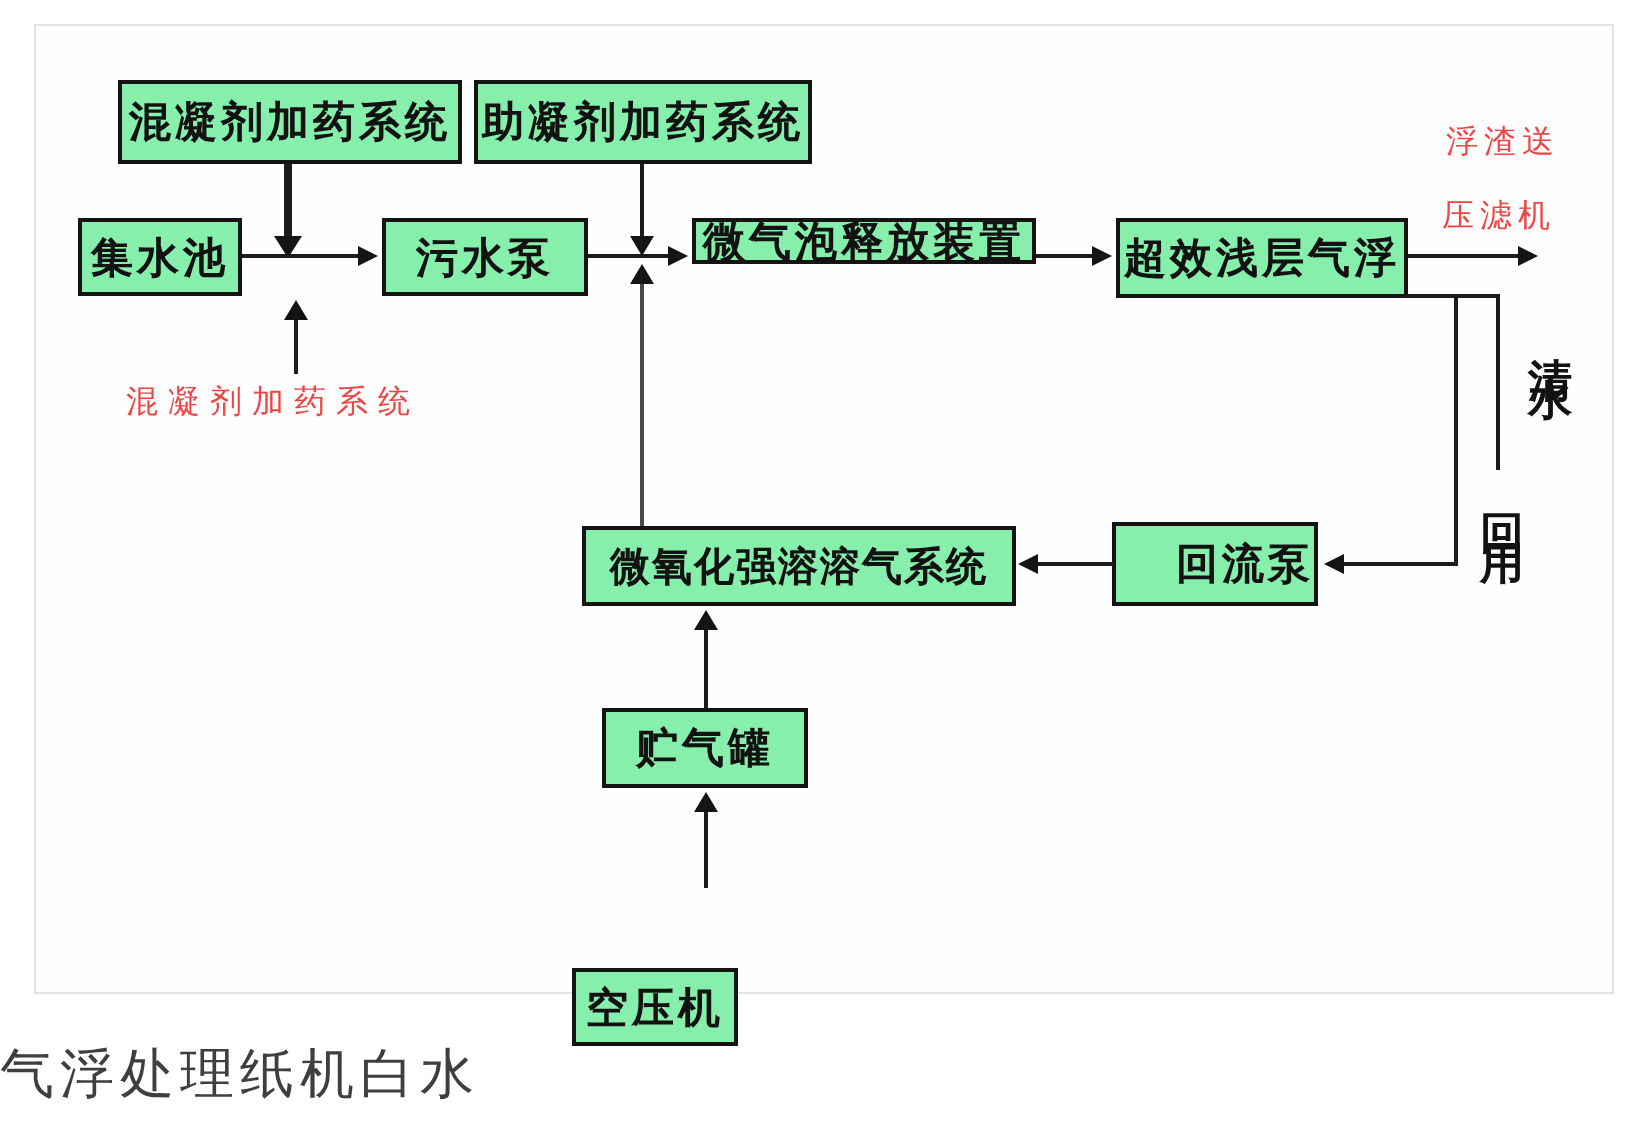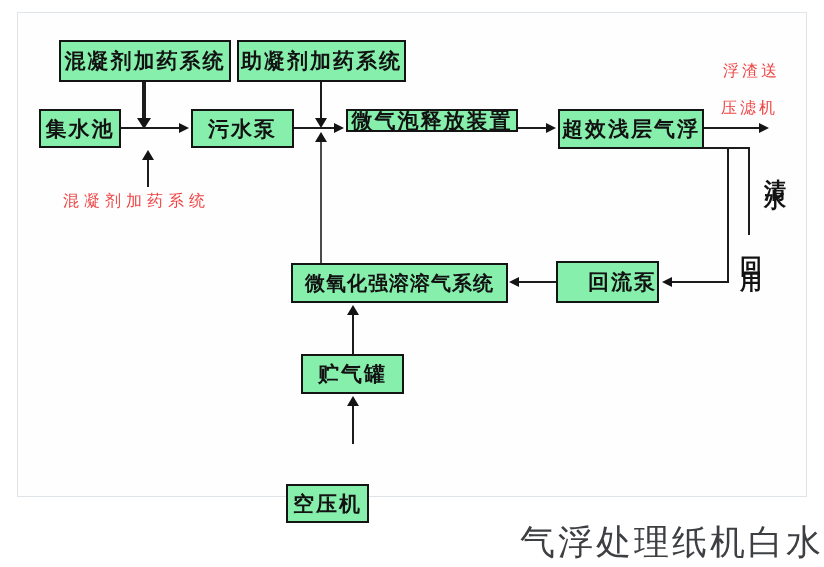--- a/index.html
+++ b/index.html
@@ -31,22 +31,22 @@
     position:absolute;font-weight:400;font-size:16px;letter-spacing:3px;
     white-space:nowrap;color:#ef4444;
   }
   .vtext{
     position:absolute;writing-mode:vertical-rl;text-orientation:upright;
     font-weight:700;font-size:22px;color:#121212;
   }
   .vtext.cw{letter-spacing:9px;}
   .vtext.ru{letter-spacing:15px;}
   .caption{
-    position:absolute;left:0;right:0;top:519px;text-align:right;
-    font-size:35px;letter-spacing:3px;color:#3d3f42;font-weight:400;
+    position:absolute;left:0;right:0;top:519px;text-align:left;
+    font-size:27px;letter-spacing:3px;color:#3d3f42;font-weight:400;
   }
 </style>
 </head>
 <body>
 
 <div class="stage">
 
   <div class="panel">
 
     <div class="box" style="left:41px;top:27px;width:172px;height:42px;">

